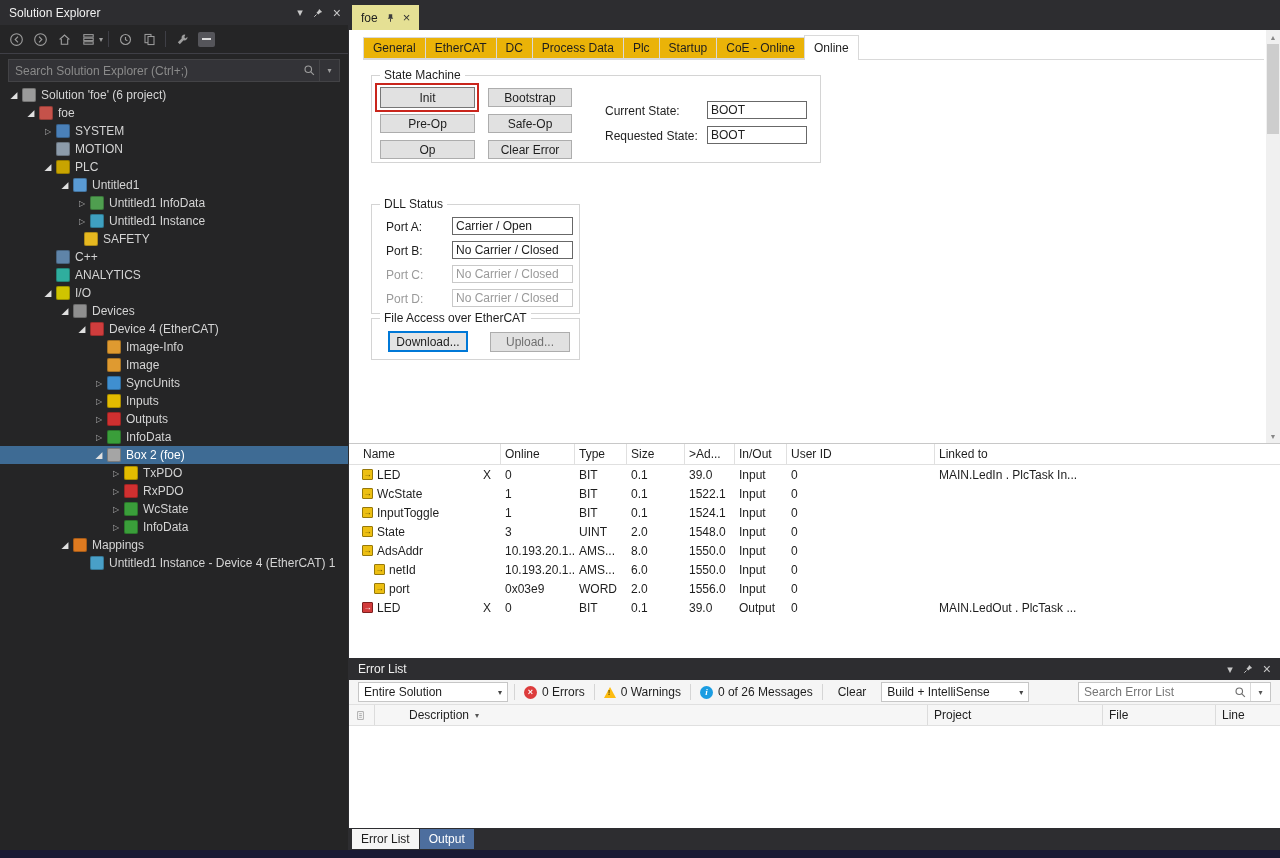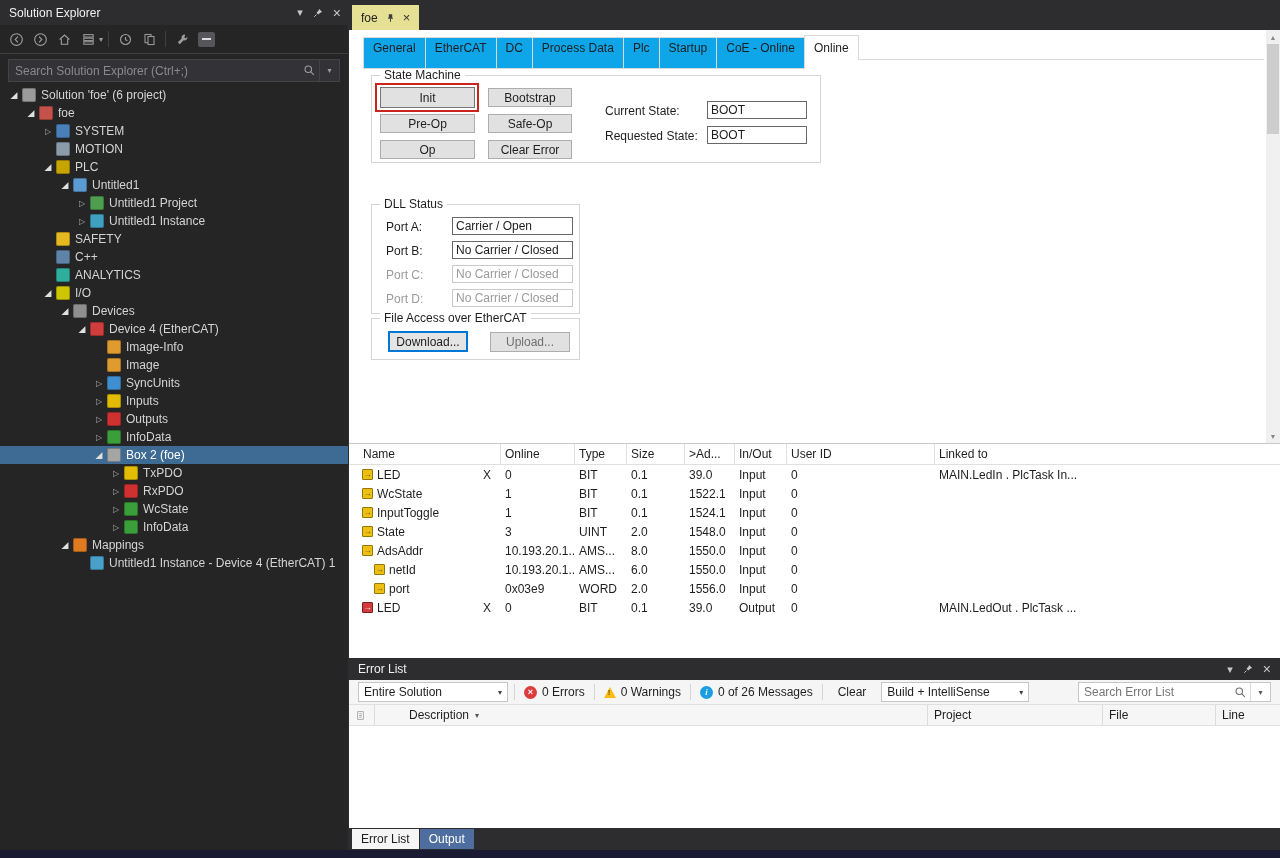--- a/index.html
+++ b/index.html
@@ -43,21 +43,21 @@
 
   
   #doc-tabstrip{position:absolute;left:349px;top:0;width:931px;height:30px;background:#2d2d30;}
   .doc-tab{position:absolute;left:3px;top:5px;height:25px;background:var(--doc_tab,#e5e094);color:#1e1e1e;
            display:flex;align-items:center;gap:7px;padding:0 9px;}
   .doc-tab .x{font-size:13px;color:#333;}
 
   
   #doc-body{position:absolute;left:349px;top:30px;width:931px;height:413px;background:#fff;}
   #page-tabs{position:absolute;left:14px;top:7px;display:flex;z-index:2;}
-  .ptab{height:32px;line-height:21px;padding:0 9px;background:#0ea5e9;border:1px solid #d9d9d9;margin-right:-1px;color:#1e1e1e;}
+  .ptab{height:22px;line-height:21px;padding:0 9px;background:#eab308;border:1px solid #d9d9d9;margin-right:-1px;color:#1e1e1e;}
   .ptab.sel{background:#fff;border-bottom:none;height:25px;margin-top:-2px;line-height:25px;position:relative;z-index:3;}
   .tabline{position:absolute;left:14px;right:16px;top:29px;border-top:1px solid #d9d9d9;}
   .group{position:absolute;border:1px solid #d4d4d4;background:#fff;}
   .glabel{position:absolute;top:-8px;left:8px;background:#fff;padding:0 4px;}
   #grp-sm{left:22px;top:45px;width:450px;height:88px;}
   #red-box{position:absolute;left:3px;top:7px;width:104px;height:29px;border:2px solid var(--annotation,#c9251c);z-index:4;}
   .btn{position:absolute;background:#e1e1e1;border:1px solid #adadad;display:flex;align-items:center;justify-content:center;color:#1e1e1e;}
   #btn-init{left:8px;top:11px;width:95px;height:21px;border-color:#767676;}
   #btn-bootstrap{left:116px;top:12px;width:84px;height:19px;}
   #btn-preop{left:8px;top:38px;width:95px;height:19px;}
@@ -244,28 +244,28 @@
     <span class="tlabel">PLC</span>
   </div>
         <div class="trow" style="padding-left: 57px;">
     <span class="arrow exp">◢</span>
     <span class="ti ti-untitled"></span>
     <span class="tlabel">Untitled1</span>
   </div>
         <div class="trow" style="padding-left: 74px;">
     <span class="arrow">▷</span>
     <span class="ti ti-prj"></span>
-    <span class="tlabel">Untitled1 Project</span>
+    <span class="tlabel">Untitled1 InfoData</span>
   </div>
         <div class="trow" style="padding-left: 74px;">
     <span class="arrow">▷</span>
     <span class="ti ti-inst"></span>
     <span class="tlabel">Untitled1 Instance</span>
   </div>
-        <div class="trow" style="padding-left: 40px;">
+        <div class="trow" style="padding-left: 40px; margin-left: 28px;">
     <span class="arrow"></span>
     <span class="ti ti-safety"></span>
     <span class="tlabel">SAFETY</span>
   </div>
         <div class="trow" style="padding-left: 40px;">
     <span class="arrow"></span>
     <span class="ti ti-cpp"></span>
     <span class="tlabel">C++</span>
   </div>
         <div class="trow" style="padding-left: 40px;">

